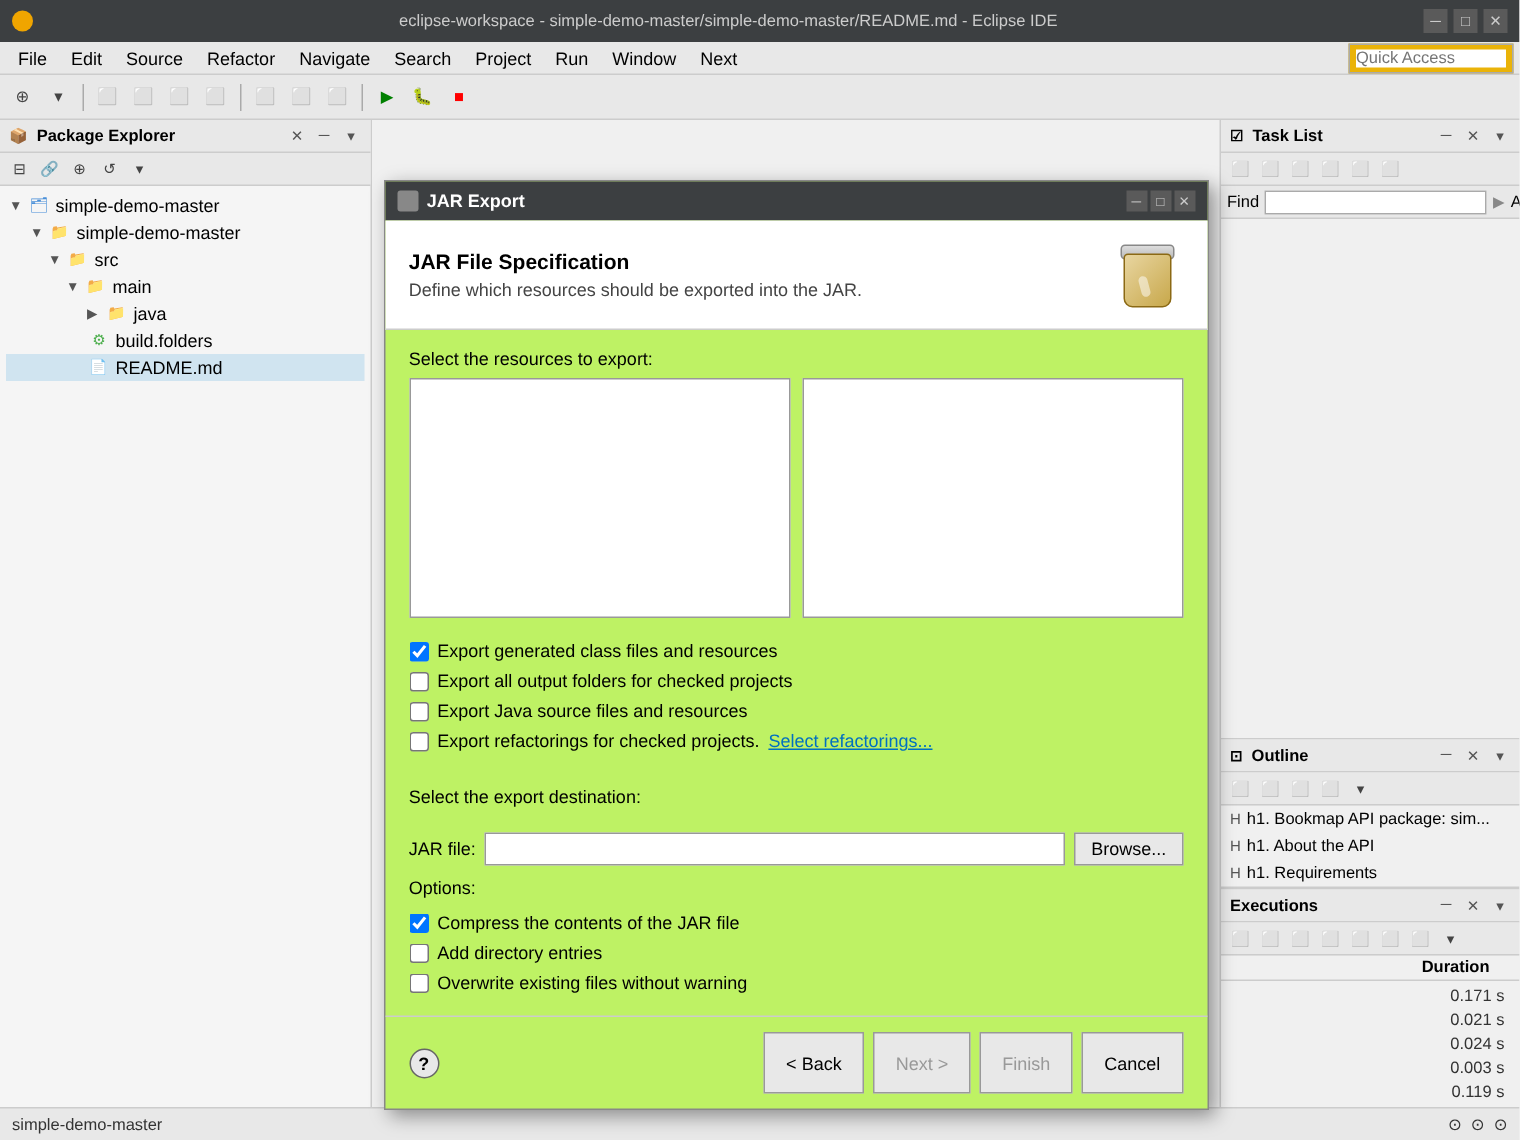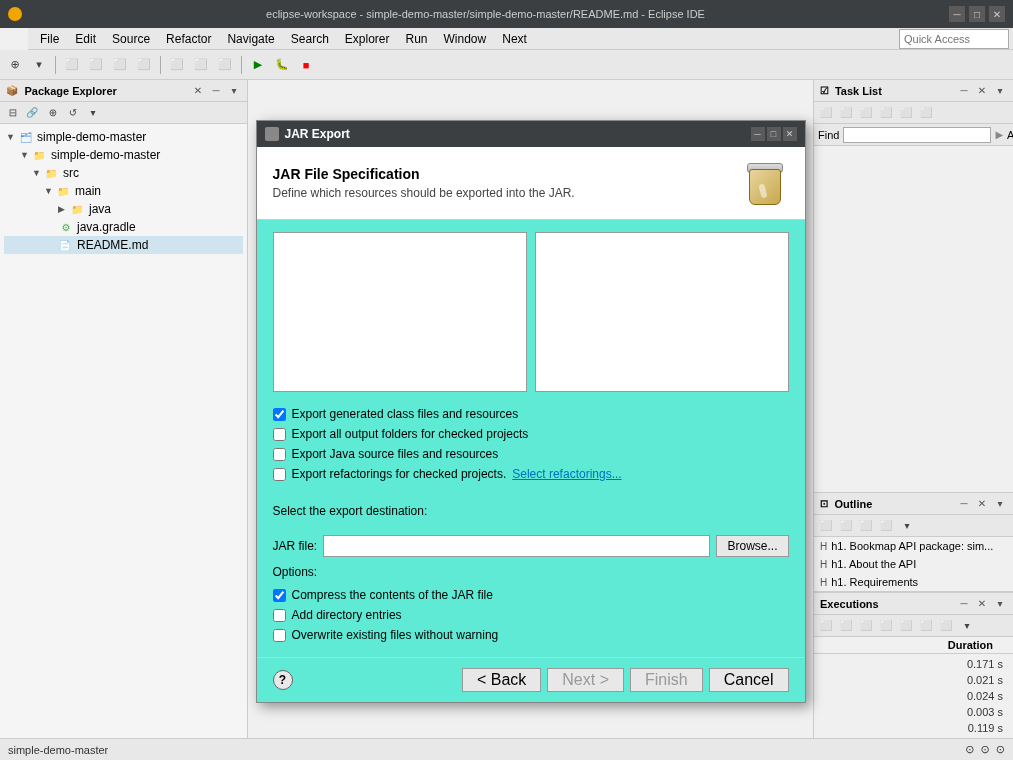--- a/index.html
+++ b/index.html
@@ -44,21 +44,20 @@
     }
 
     
     .menu-bar {
       background: #e8e8e8;
       height: 22px;
       display: flex;
       align-items: center;
       border-bottom: 1px solid #ccc;
       padding: 0 4px;
-      margin-left: 28px;
     }
     .menu-item {
       padding: 2px 8px;
       font-size: 12px;
       cursor: pointer;
       color: #000;
     }
 
     
     .toolbar {
@@ -78,21 +77,21 @@
       display: flex; align-items: center; justify-content: center;
       font-size: 11px;
       color: #444;
     }
     .toolbar-sep { width: 1px; height: 18px; background: #aaa; margin: 0 3px; }
     .quick-access-box {
       margin-left: auto;
       display: flex;
       align-items: center;
       border: 1px solid #aaa;
-      background: #ffffff;
+      background: #eab308;
       height: 20px;
       padding: 0 4px;
       width: 110px;
     }
     .quick-access-box input {
       border: none; outline: none; font-size: 11px; width: 100%;
     }
 
     
     .main-area {
@@ -207,21 +206,21 @@
       position: absolute;
       top: 0; left: 0; right: 0; bottom: 0;
       display: flex;
       align-items: flex-start;
       justify-content: center;
       padding-top: 40px;
       z-index: 100;
     }
     .dialog {
       width: 550px;
-      background: #5eead4;
+      background: #bef264;
       border: 1px solid #888;
       box-shadow: 4px 4px 12px rgba(0,0,0,0.4);
     }
     .dialog-titlebar {
       background: #3c3f41;
       color: #fff;
       height: 26px;
       display: flex;
       align-items: center;
       padding: 0 8px;
@@ -332,26 +331,26 @@
       border-radius: 50%;
       border: 1px solid #666;
       background: #e8e8e8;
       cursor: pointer;
       font-size: 12px;
       font-weight: bold;
       display: flex; align-items: center; justify-content: center;
     }
     .footer-spacer { flex: 1; }
     .dialog-btn {
-      height: 24px;
+      height: 41px;
       padding: 0 14px;
       background: #e8e8e8;
       border: 1px solid #999;
       cursor: pointer;
-      font-size: 16px;
+      font-size: 12px;
       min-width: 60px;
     }
     .dialog-btn.disabled {
       color: #999;
       cursor: default;
     }
 
     
     .outline-item {
       display: flex;
@@ -429,21 +428,21 @@
   </div>
 </div>
 
 <div class="menu-bar">
   <span class="menu-item">File</span>
   <span class="menu-item">Edit</span>
   <span class="menu-item">Source</span>
   <span class="menu-item">Refactor</span>
   <span class="menu-item">Navigate</span>
   <span class="menu-item">Search</span>
-  <span class="menu-item">Explorer</span>
+  <span class="menu-item">Project</span>
   <span class="menu-item">Run</span>
   <span class="menu-item">Window</span>
   <span class="menu-item">Next</span>
   <div class="quick-access-box" style="margin-left:auto">
     <input type="text" placeholder="Quick Access" style="">
   </div>
 </div>
 
 <div class="toolbar">
   <button class="toolbar-btn">⊕</button>
@@ -508,21 +507,21 @@
 
       <div class="tree-item" style="padding-left:54px">
         <span class="tree-arrow">▶</span>
         <span class="tree-icon icon-folder">📁</span>
         <span>java</span>
       </div>
 
       <div class="tree-item" style="padding-left:42px">
         <span class="tree-arrow" style="width:12px"> </span>
         <span class="tree-icon icon-file-gradle">⚙</span>
-        <span>java.gradle</span>
+        <span>build.folders</span>
       </div>
 
       <div class="tree-item selected" style="padding-left:42px">
         <span class="tree-arrow" style="width:12px"> </span>
         <span class="tree-icon icon-file-md">📄</span>
         <span>README.md</span>
       </div>
     </div>
   </div>
 
@@ -551,20 +550,21 @@
               <div class="jar-lid"></div>
               <div class="jar-body">
                 <div class="jar-shine"></div>
               </div>
             </div>
           </div>
         </div>
 
         <div class="dialog-body">
 
+          <div class="section-label">Select the resources to export:</div>
 
           <div class="resource-panels">
             <div class="resource-panel"></div>
             <div class="resource-panel"></div>
           </div>
 
           <div class="checkbox-group">
             <div class="checkbox-row">
               <input type="checkbox" checked="" style="">
               <span>Export generated class files and resources</span>

